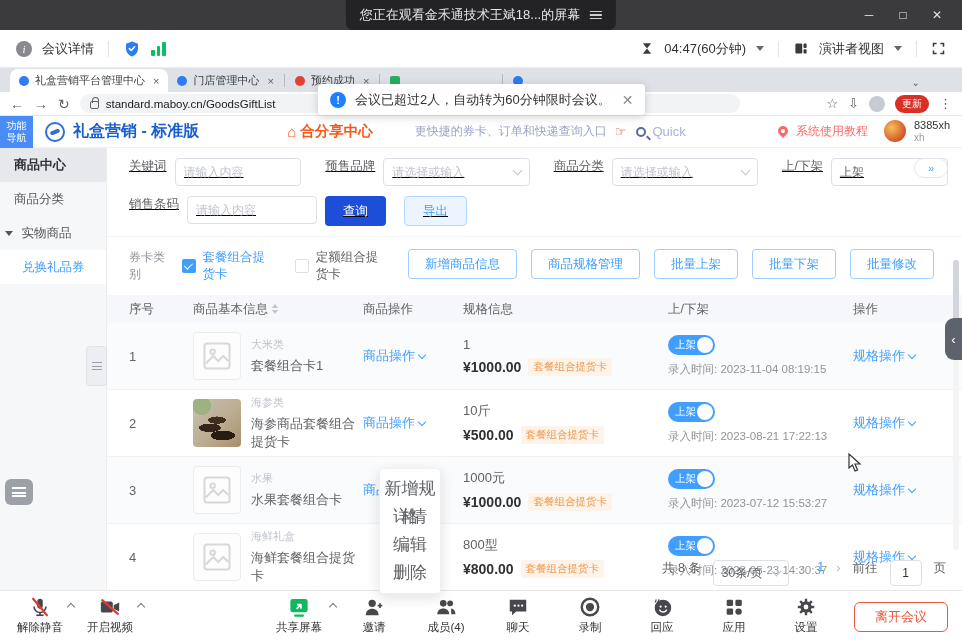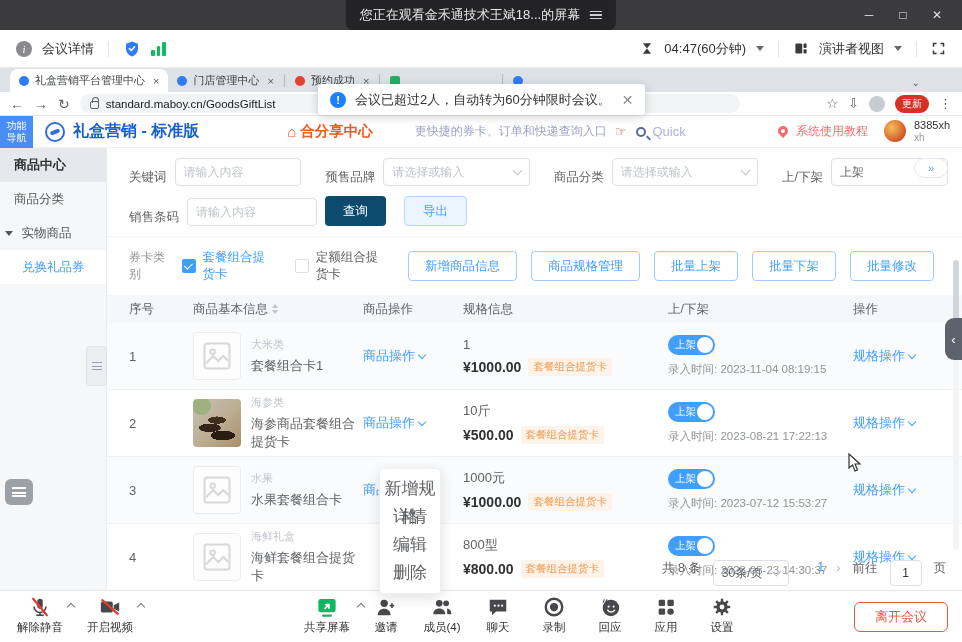--- a/index.html
+++ b/index.html
@@ -100,39 +100,39 @@
   .sb-handle i::after{content:"";position:absolute;left:0;top:2.5px;width:10px;height:1.5px;background:#9aa0a8;}
   .float-list-btn { position:absolute; left:5px; top:331px; width:28px; height:26px; background:rgba(140,146,153,.85); border-radius:6px;
     display:flex; align-items:center; justify-content:center; z-index:5; }
   .float-list-btn i { display:block; width:14px; height:10px; border-top:2px solid #fff; border-bottom:2px solid #fff; position:relative; }
   .float-list-btn i::after{content:"";position:absolute;left:0;top:3px;width:14px;height:2px;background:#fff;}
 
   .main { position:absolute; left:107px; top:0; width:855px; height:442px; background:#fff; }
 
   
   .filters { padding:10px 14px 0 22px; }
-  .f-row { display:flex; align-items:flex-end; margin-bottom:10px; }
+  .f-row { display:flex; align-items:flex-start; margin-bottom:10px;text-decoration:underline; }
   .f-label { font-size:12.5px; color:#606266; margin-right:8px; white-space:nowrap; }
   .f-input, .f-select { height:28px; border:1px solid #dcdfe6; border-radius:4px; background:#fff; font-size:12px; color:#333;
     padding:0 8px; display:flex; align-items:center; }
   .f-input input { border:none; outline:none; width:100%; font-size:12px; font-family:inherit; color:#333; }
   .f-input input::placeholder { color:#c0c4cc; }
   .f-select { justify-content:space-between; color:#c0c4cc; }
   .f-select.has-value { color:#606266; }
   .w130{width:130px} .w150{width:150px} .w120{width:120px}
   .gap24{margin-right:24px}
   .sel-chev { width:7px; height:7px; border-right:1.5px solid #c0c4cc; border-bottom:1.5px solid #c0c4cc; transform:rotate(45deg); margin-top:-3px; }
   .collapse-btn { position:absolute; right:14px; top:10px; width:34px; height:20px; border:1px solid #e4e7ed; border-radius:10px;
     display:flex; align-items:center; justify-content:center; color:#409eff; font-size:11px; background:#fff; }
-  .btn-primary { height:30px; padding:4px 18px; background:#0c4a6e; color:#fff; font-size:12.5px; border:none; border-radius:4px; margin-left:8px; }
+  .btn-primary { height:30px; padding:4px 18px; background:#1d4ed8; color:#fff; font-size:12.5px; border:none; border-radius:4px; margin-left:8px; }
   .btn-soft { height:30px; padding:0 18px; background:#ecf5ff; color:#409eff; font-size:12.5px; border:1px solid #b3d8ff; border-radius:4px; margin-left:18px; }
   .f-divider { border-top:1px solid #f2f3f5; margin:2px 0 0 0; }
 
   
-  .cardtype-row { display:flex; align-items:center; padding:12px 14px 12px 22px; }
+  .cardtype-row { display:flex; padding:12px 14px 12px 22px; }
   .ct-label { font-size:12px; color:#909399; margin-right:14px; }
   .cbx { width:14px; height:14px; border-radius:2px; margin-right:7px; flex:none; position:relative; }
   .cbx.on { background:#409eff; }
   .cbx.on::after { content:""; position:absolute; left:4.5px; top:1.5px; width:3.5px; height:7px;
     border-right:1.6px solid #fff; border-bottom:1.6px solid #fff; transform:rotate(45deg); }
   .cbx.off { background:#fff; border:1px solid #dcdfe6; }
   .ct-opt { display:flex; align-items:center; margin-right:26px; font-size:12.5px; }
   .ct-opt .on-label { color:#409eff; }
   .ct-opt .off-label { color:#606266; }
   .act-btn { height:30px; padding:0 16px; background:#fff; border:1px solid #9fcdff; color:#409eff; font-size:12.5px; border-radius:4px; margin-right:14px; white-space:nowrap; }
@@ -191,21 +191,21 @@
   
   .right-handle { position:absolute; right:0; top:318px; width:17px; height:42px; background:#5d636d;
     border-radius:9px 0 0 9px; display:flex; align-items:center; justify-content:center; color:#fff; font-size:13px; z-index:6; }
 
   
   .meetingbar { position:absolute; left:0; bottom:0; width:962px; height:52px; background:#fff; border-top:1px solid #e6e6e6; }
   .tool { position:relative; display:flex; flex-direction:column; align-items:center; justify-content:center; width:56px; }
   .tool .ticon { height:24px; display:flex; align-items:center; justify-content:center; }
   .tool .tlabel2 { font-size:11.5px; color:#333; margin-top:1px; white-space:nowrap; }
   .tools-left { position:absolute; left:12px; top:4px; display:flex; gap:14px; }
-  .tools-center { position:absolute; left:296px; top:4px; display:flex; gap:0; }
+  .tools-center { position:absolute; left:268px; top:4px; display:flex; gap:16px; }
   .tool-chev { position:absolute; right:-6px; top:9px; width:6px; height:6px; border-left:1.5px solid #777; border-top:1.5px solid #777; transform:rotate(45deg); }
   .leave-btn { position:absolute; right:14px; top:11px; height:30px; padding:0 20px; background:#fff; border:1px solid #e9573d;
     color:#e9573d; font-size:13px; border-radius:6px; }
 
   
   .cursor { position:absolute; left:848px; top:453px; z-index:60; }
 </style>
 </head>
 <body>
 

